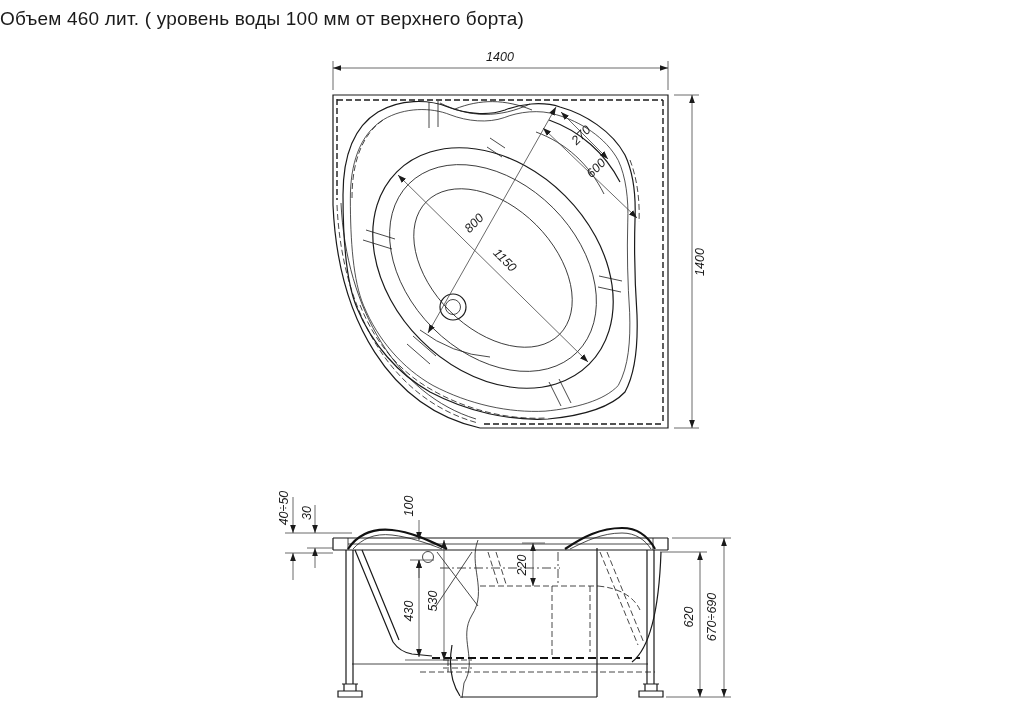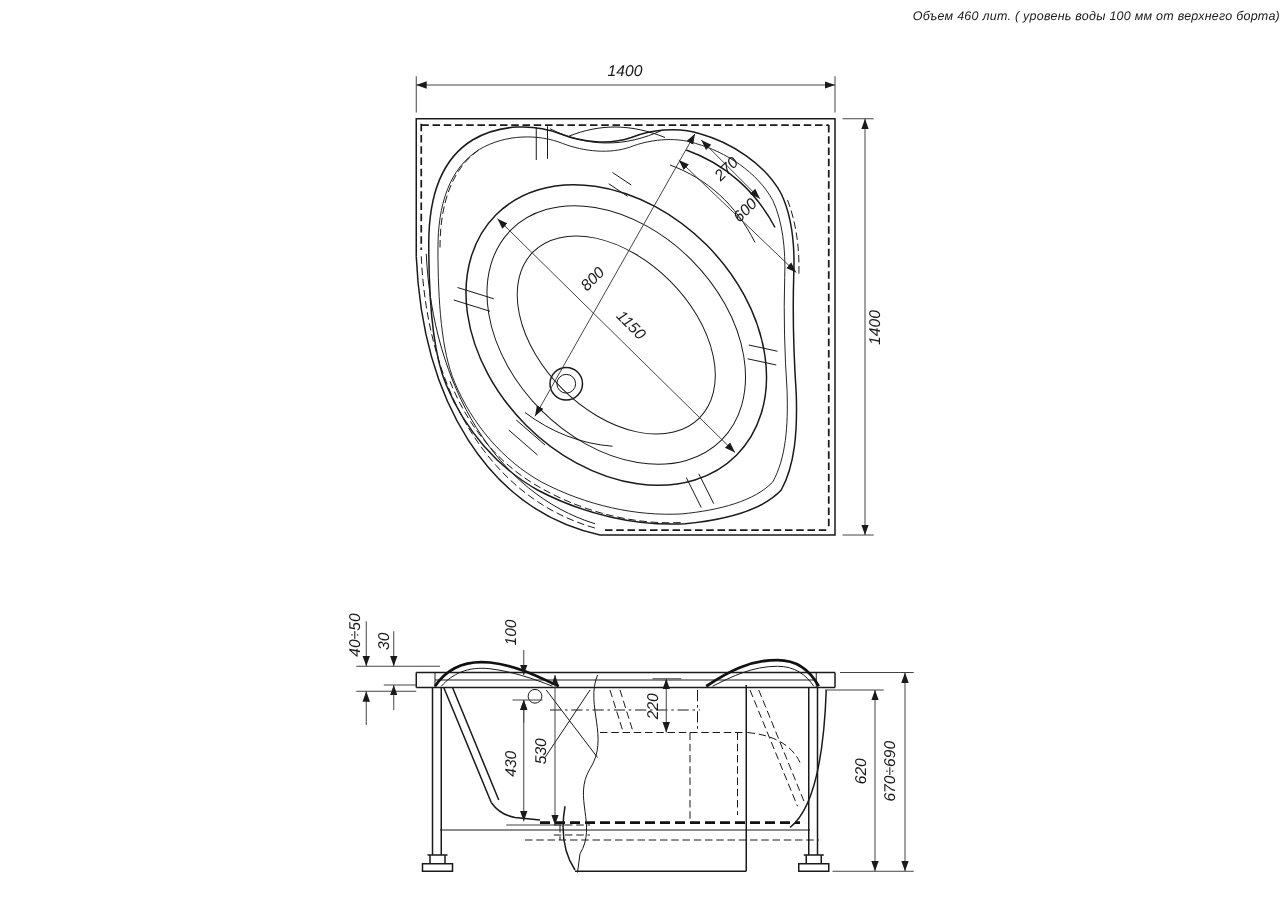--- a/index.html
+++ b/index.html
@@ -1,19 +1,19 @@
 <!DOCTYPE html>
 <html><head>
 <meta charset="utf-8">
 <style>
   html,body{margin:0;padding:0;background:#fff;}
   .page{position:relative;width:1024px;height:720px;background:#fff;overflow:hidden;
         font-family:"Liberation Sans",sans-serif;}
-  .title{position:absolute;left:0;top:8px;width:100%;text-align:right;
-         font-style:italic;font-size:10px;color:#1a1a1a;letter-spacing:.2px;}
+  .title{position:absolute;left:0;top:8px;width:100%;text-align:left;
+         font-size:19px;color:#1a1a1a;letter-spacing:.2px;}
   svg{position:absolute;left:0;top:0;}
   svg text{font-family:"Liberation Sans",sans-serif;font-style:italic;
            font-size:12.5px;fill:#1a1a1a;}
   .ln{stroke:#1a1a1a;fill:none;stroke-width:1.2;}
   .thin{stroke:#1a1a1a;fill:none;stroke-width:.8;}
   .thick{stroke:#111;fill:none;stroke-width:2.2;}
   .dash{stroke:#1a1a1a;fill:none;stroke-width:.8;stroke-dasharray:6 3;}
   .dashf{stroke:#1a1a1a;fill:none;stroke-width:1.4;stroke-dasharray:6 3;}
   .dashdot{stroke:#1a1a1a;fill:none;stroke-width:.8;stroke-dasharray:9 3 2 3;}
   .dim{stroke:#444;fill:none;stroke-width:.8;}

